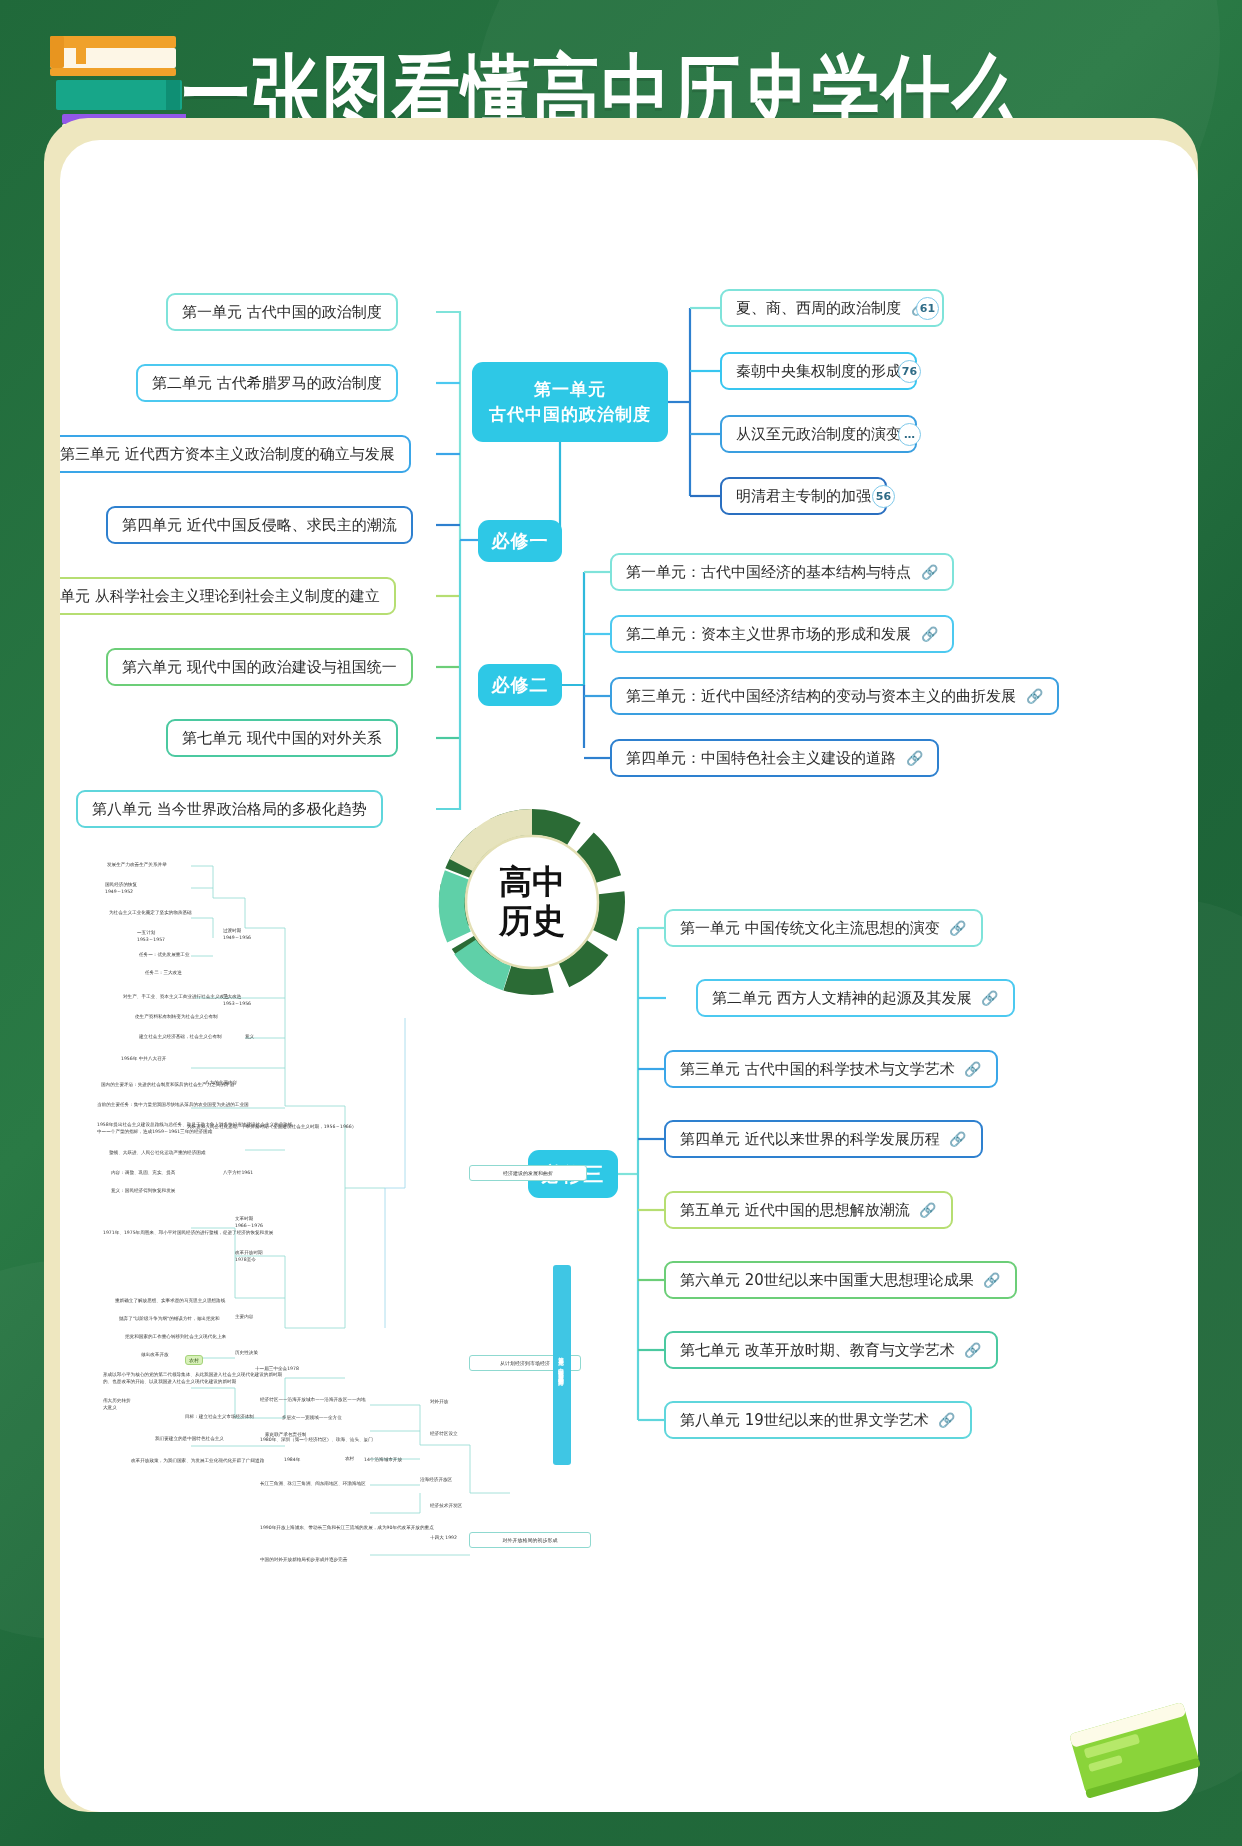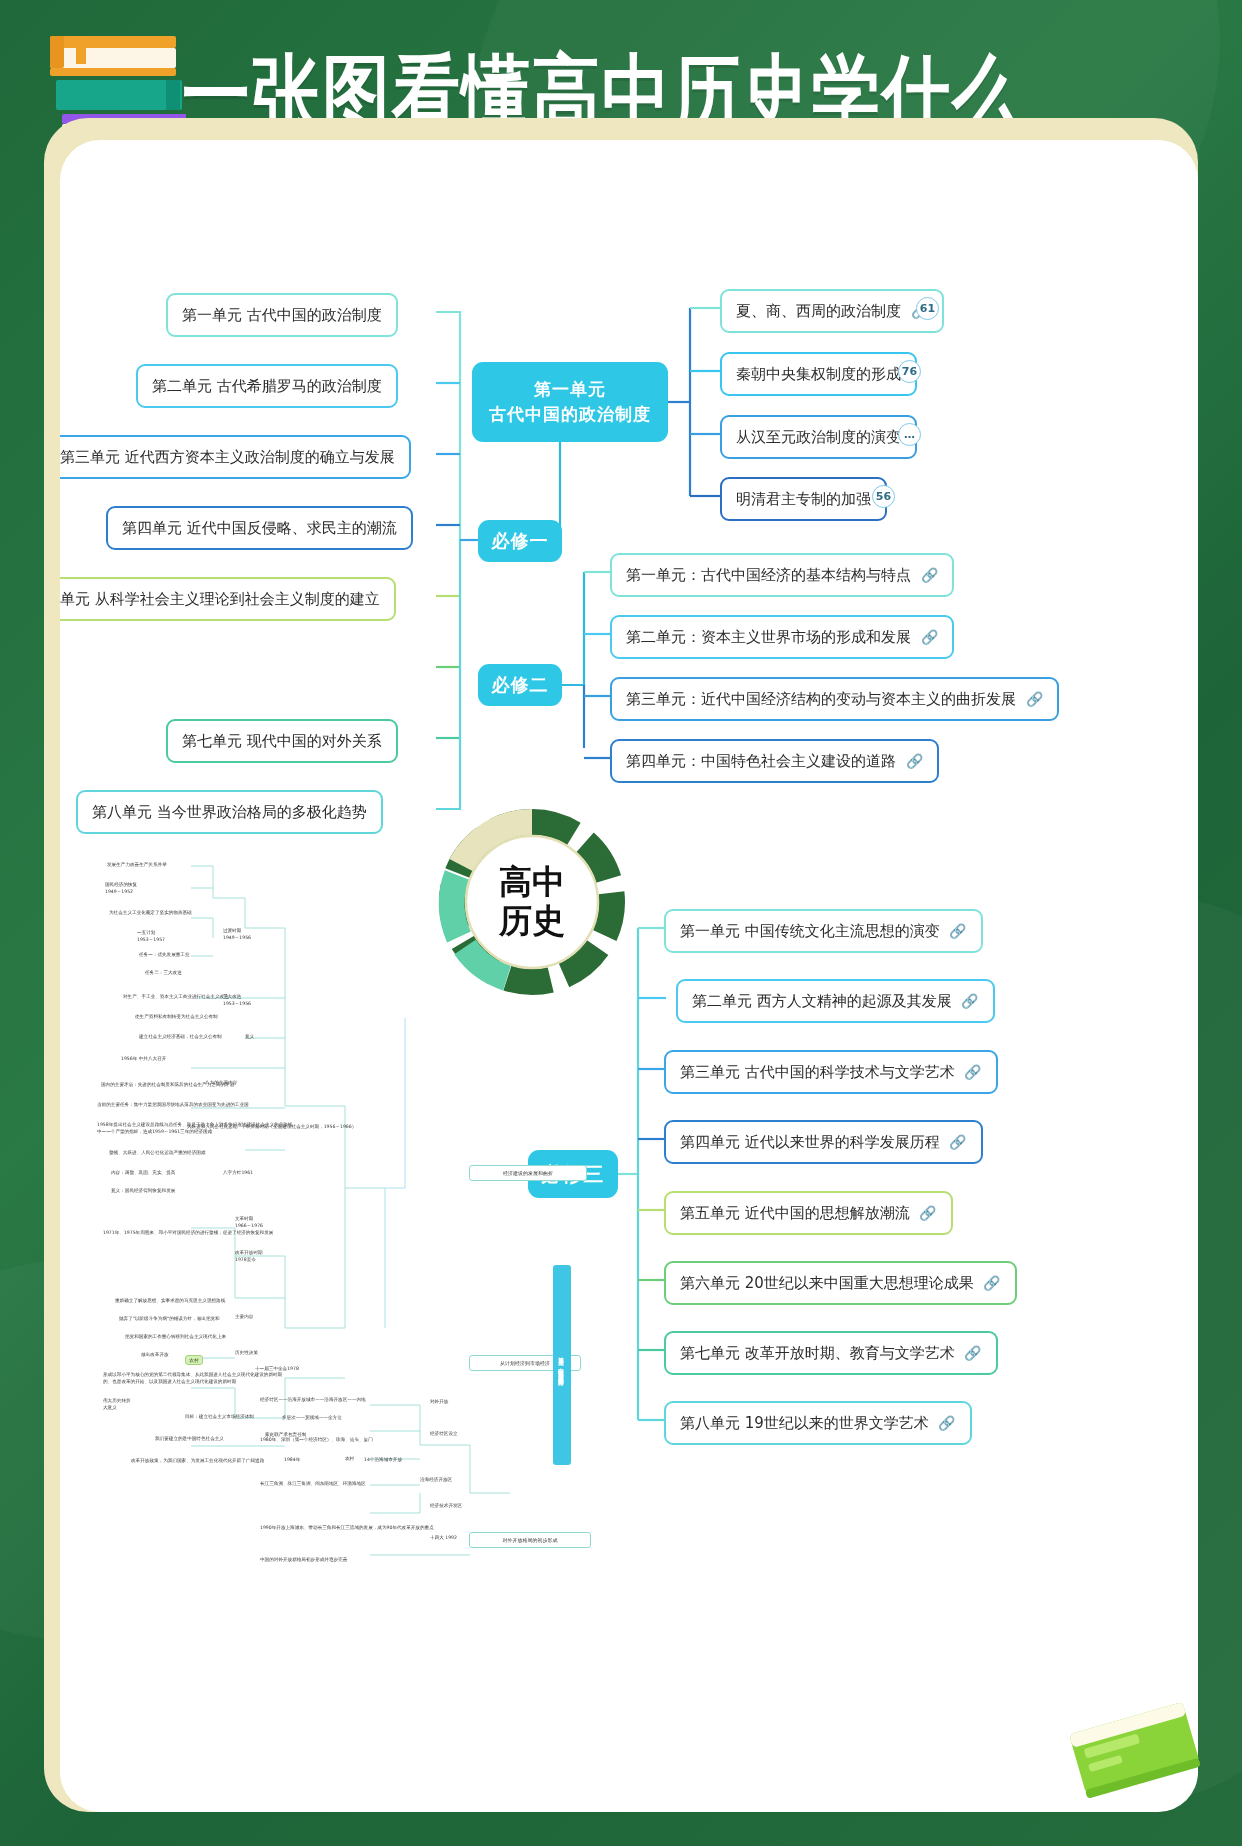--- a/index.html
+++ b/index.html
@@ -58,21 +58,21 @@
   
   .node {
     position: absolute;
     background: #fff;
     border: 2px solid #5bc8e8;
     border-radius: 9px;
     display: flex; align-items: center; justify-content: center;
     font-size: 15px; color: #2b2b2b;
     white-space: nowrap;
     padding: 0 14px;
-    height: 44px;
+    height: 38px;
     font-family: "DejaVu Sans", "Liberation Sans", sans-serif;
   }
   .node .lnk { margin-left: 10px; font-size: 14px; color: #3a3a3a; }
   .hub {
     position: absolute;
     background: #2ec8e6; color: #fff;
     border-radius: 11px;
     display: flex; align-items: center; justify-content: center;
     font-weight: 700; text-align: center;
     font-family: "DejaVu Sans", sans-serif;
@@ -217,20 +217,23 @@
   </div>
   <div class="node" style="left:-16px; top:295px; border-color:#3aa6e8;">
     <span>第三单元 近代西方资本主义政治制度的确立与发展</span>
   </div>
   <div class="node" style="left:46px; top:366px; border-color:#2e80cf;">
     <span>第四单元 近代中国反侵略、求民主的潮流</span>
   </div>
   <div class="node" style="left:-46px; top:437px; border-color:#b6de72;">
     <span>第五单元 从科学社会主义理论到社会主义制度的建立</span>
   </div>
+  <div class="node" style="left:46px; top:508px; border-color:#6cce78;">
+    <span>第六单元 现代中国的政治建设与祖国统一</span>
+  </div>
   <div class="node" style="left:106px; top:579px; border-color:#4bc9a0;">
     <span>第七单元 现代中国的对外关系</span>
   </div>
   <div class="node" style="left:16px; top:650px; border-color:#5fd6dc;">
     <span>第八单元 当今世界政治格局的多极化趋势</span>
   </div>
 
   <div class="hub" style="left:412px; top:222px; width:196px; height:80px; flex-direction:column; font-size:17px; line-height:1.45;">
     <span>第一单元</span>
     <span>古代中国的政治制度</span>
@@ -288,21 +291,21 @@
   </div>
   <div class="node" style="left:550px; top:599px; border-color:#2e80cf;">
     <span>第四单元：中国特色社会主义建设的道路</span>
     <span class="lnk">🔗</span>
   </div>
 
   <div class="node" style="left:604px; top:769px; border-color:#7fe3da;">
     <span>第一单元 中国传统文化主流思想的演变</span>
     <span class="lnk">🔗</span>
   </div>
-  <div class="node" style="left:616px; top:839px; border-color:#4cc9f0;justify-content:flex-end;">
+  <div class="node" style="left:636px; top:839px; border-color:#4cc9f0;justify-content:flex-end;">
     <span>第二单元 西方人文精神的起源及其发展</span>
     <span class="lnk">🔗</span>
   </div>
   <div class="node" style="left:604px; top:910px; border-color:#3aa6e8;">
     <span>第三单元 古代中国的科学技术与文学艺术</span>
     <span class="lnk">🔗</span>
   </div>
   <div class="node" style="left:604px; top:980px; border-color:#2e80cf;">
     <span>第四单元 近代以来世界的科学发展历程</span>
     <span class="lnk">🔗</span>

